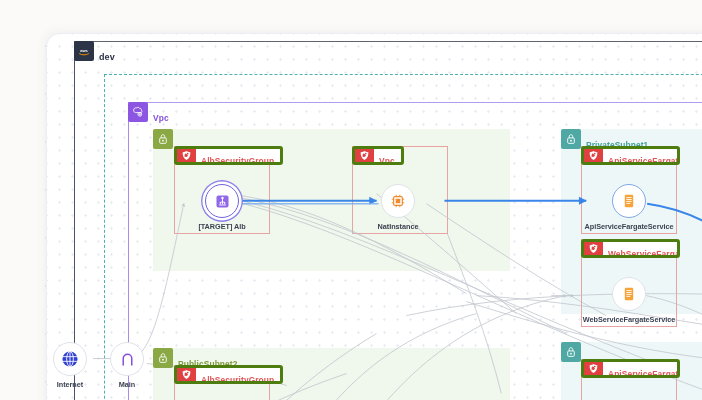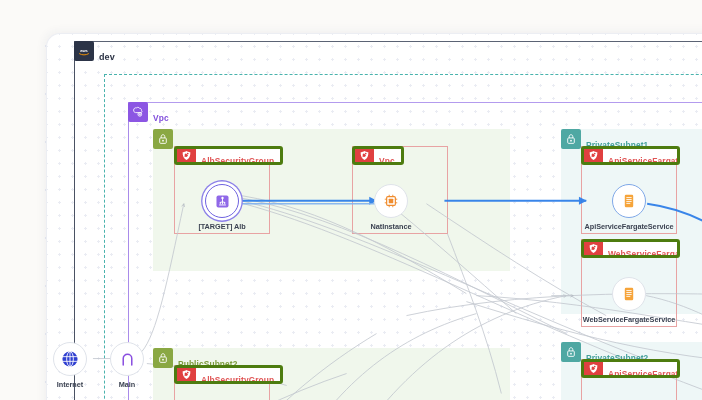--- a/index.html
+++ b/index.html
@@ -331,21 +331,20 @@
     </div>
 
     <div class="chip chip-private" style="left:514px; top:308px;">
       <span class="sq">
         <svg class="ico" width="12" height="12" viewBox="0 0 16 16" aria-hidden="true">
           <rect x="3.6" y="6.6" width="8.8" height="7.2" rx="1.3" fill="none" stroke="#ffffff" stroke-width="1.2"></rect>
           <path d="M5.6,6.6 L5.6,4.8 C5.6,3.2 6.7,2.3 8,2.3 C9.3,2.3 10.4,3.2 10.4,4.8 L10.4,6.6" fill="none" stroke="#ffffff" stroke-width="1.2"></path>
           <circle cx="8" cy="10.2" r="1.15" fill="#ffffff"></circle>
         </svg>
       </span>
-      <span class="txt">PrivateSubnet2</span>
     </div>
 
     <div class="chip chip-sg" style="left:127px; top:112px;">
       <span class="sq">
         <svg class="ico" width="11" height="11" viewBox="0 0 16 16" aria-hidden="true">
           <path d="M8,1.6 C9.9,3 12.2,3.3 13.6,3.1 C13.9,8.1 12,12.4 8,14.4 C4,12.4 2.1,8.1 2.4,3.1
                    C3.8,3.3 6.1,3 8,1.6 Z" fill="#ffffff"></path>
           <path d="M7.2,5.1 C5.4,5.4 4.6,7.3 5.6,8.7 L4.8,10.6 L6.9,9.9 C8.6,10.4 10.2,9 10,7.4" fill="#e04040"></path>
           <circle cx="9.8" cy="5.1" r="1.25" fill="#e04040"></circle>
         </svg>
@@ -448,21 +447,21 @@
               <path d="M9.2,13.2 V15"></path>
               <path d="M14.8,13.2 V15"></path>
               <path d="M12,12.4 V15"></path>
             </g>
             <circle cx="12" cy="7.6" r="1.5" fill="#ffffff"></circle>
           </svg>
         </span>
         <span class="lbl">[TARGET] Alb</span>
       </div>
 
-      <div class="node ring-plain" style="left:301px; top:150px;">
+      <div class="node ring-plain" style="left:308px; top:150px;">
         <span class="circ">
           <svg class="ico" width="18" height="18" viewBox="0 0 24 24" aria-hidden="true">
             <rect x="6.2" y="6.2" width="11.6" height="11.6" rx="1.5" fill="none" stroke="#f08c2e" stroke-width="1.6"></rect>
             <rect x="9" y="9" width="6" height="6" rx="0.8" fill="#f08c2e"></rect>
             <g stroke="#f08c2e" stroke-width="1.25" stroke-linecap="round">
               <path d="M9.6,6.2 V4.2 M14.4,6.2 V4.2 M9.6,17.8 V19.8 M14.4,17.8 V19.8"></path>
               <path d="M6.2,9.6 H4.2 M6.2,14.4 H4.2 M17.8,9.6 H19.8 M17.8,14.4 H19.8"></path>
             </g>
           </svg>
         </span>

